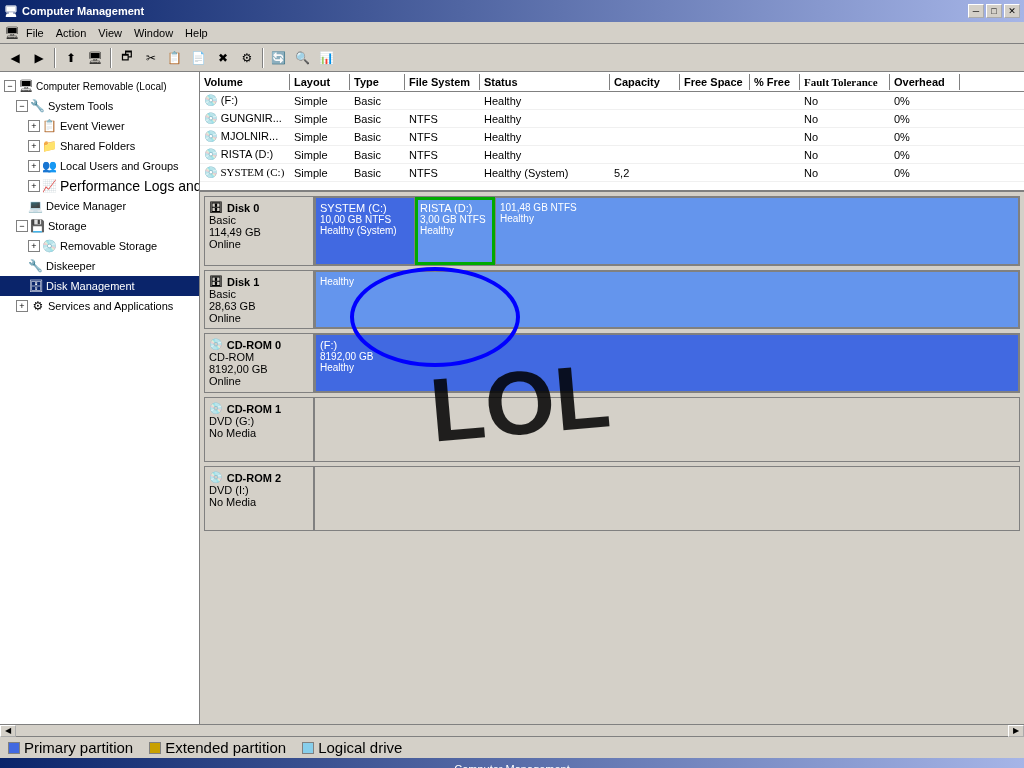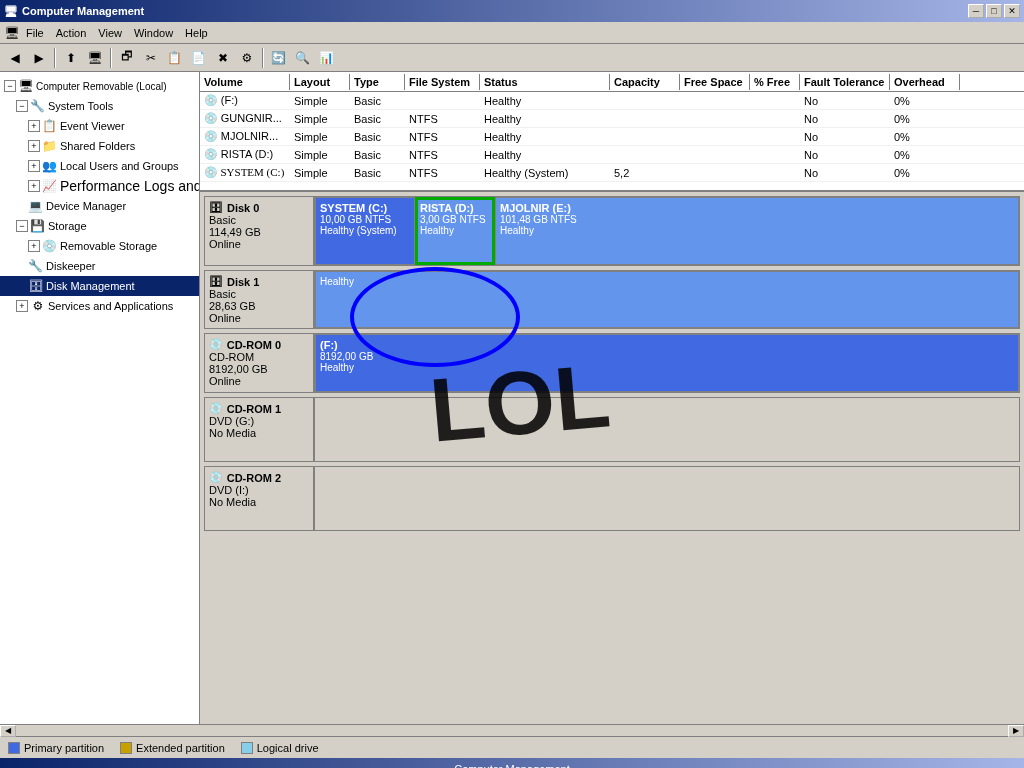--- a/index.html
+++ b/index.html
@@ -227,33 +227,33 @@
     .part-block.primary { background: #6495ed; color: white; }
     .part-block.selected {
       outline: 3px solid #00ff00;
       outline-offset: -3px;
     }
     .part-block.cdrom-block {
       background: #4169e1;
       color: white;
     }
 
-    .part-name { font-weight: bold; font-size: 11px; }
+    .part-name { font-weight: normal; font-size: 11px; }
     .part-fs { font-size: 10px; }
     .part-status { font-size: 10px; }
 
     
     .status-bar {
       height: 22px;
       background: #d4d0c8;
       border-top: 1px solid #808080;
       display: flex;
       align-items: center;
       padding: 0 8px;
-      font-size: 11px;
+      font-size: 15px;
       gap: 16px;
     }
     .status-legend {
       display: flex;
       align-items: center;
       gap: 4px;
     }
     .legend-box {
       width: 12px;
       height: 12px;
@@ -470,21 +470,21 @@
 
     <div class="volume-header">
       <div class="vol-col" style="width:90px;">Volume</div>
       <div class="vol-col" style="width:60px;">Layout</div>
       <div class="vol-col" style="width:55px;">Type</div>
       <div class="vol-col" style="width:75px;">File System</div>
       <div class="vol-col" style="width:130px;">Status</div>
       <div class="vol-col" style="width:70px;">Capacity</div>
       <div class="vol-col" style="width:70px;">Free Space</div>
       <div class="vol-col" style="width:50px;">% Free</div>
-      <div class="vol-col" style="width:90px;">Fault Tolerance</div>
+      <div class="vol-col" style="width:90px;font-family:Liberation Serif, serif;">Fault Tolerance</div>
       <div class="vol-col" style="width:70px;">Overhead</div>
     </div>
 
     <div class="volume-list">
       <div class="volume-row">
         <div class="volume-cell" style="width:90px;">💿 (F:)</div>
         <div class="volume-cell" style="width:60px;">Simple</div>
         <div class="volume-cell" style="width:55px;">Basic</div>
         <div class="volume-cell" style="width:75px;"></div>
         <div class="volume-cell" style="width:130px;">Healthy</div>
@@ -561,21 +561,20 @@
             <div class="part-name">SYSTEM (C:)</div>
             <div class="part-fs">10,00 GB NTFS</div>
             <div class="part-status">Healthy (System)</div>
           </div>
           <div class="part-block selected" style="flex:3; min-width:80px; background:#6495ed; color:white; outline: 3px solid #00aa00; outline-offset:-3px;">
             <div class="part-name">RISTA (D:)</div>
             <div class="part-fs">3,00 GB NTFS</div>
             <div class="part-status">Healthy</div>
           </div>
           <div class="part-block primary" style="flex:88;">
-            <div class="part-name">MJOLNIR (E:)</div>
             <div class="part-fs">101,48 GB NTFS</div>
             <div class="part-status">Healthy</div>
           </div>
         </div>
       </div>
 
       <div class="disk-row" style="min-height:55px;">
         <div class="disk-label">
           <div class="disk-label-name">
             <span>🗄</span>

